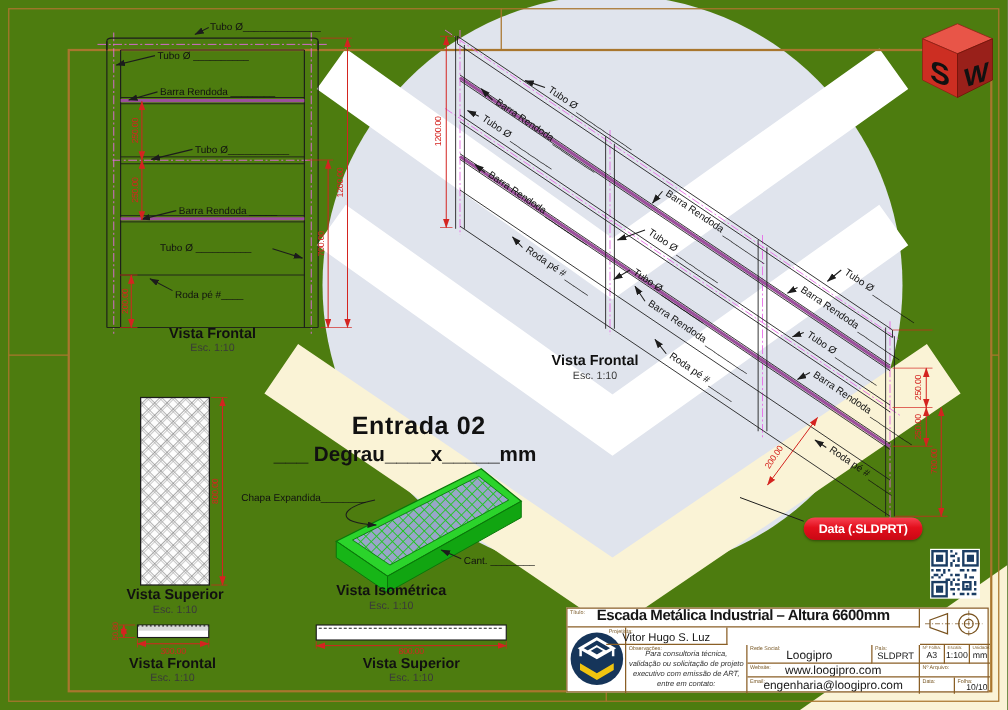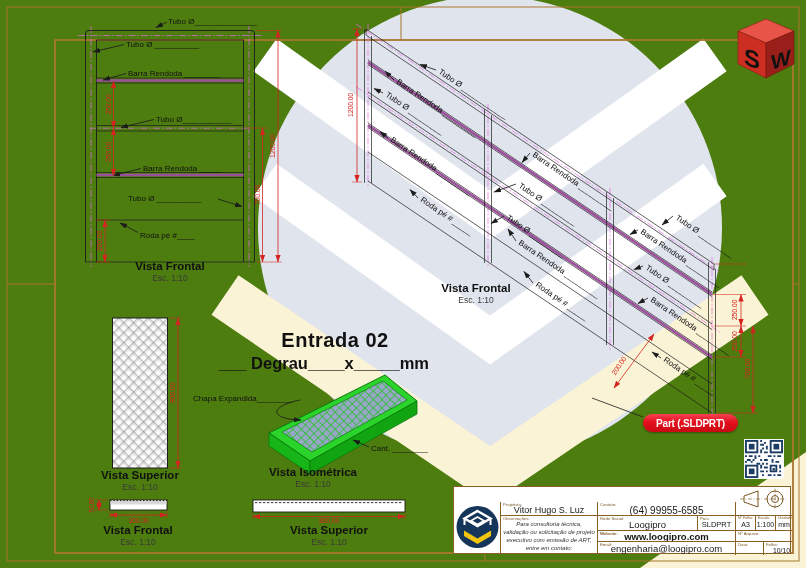--- a/index.html
+++ b/index.html
@@ -246,24 +246,30 @@
     <rect x="13" y="0" width="7" height="7"></rect>
         <rect x="14" y="1" width="5" height="5" fill="#fff"></rect>
         <rect x="15" y="2" width="3" height="3"></rect>
     <rect x="0" y="13" width="7" height="7"></rect>
         <rect x="1" y="14" width="5" height="5" fill="#fff"></rect>
         <rect x="2" y="15" width="3" height="3"></rect>
     <path d="M8,0h1v1h-1z M10,1h1v1h-1z M8,2h2v1h-2z M11,3h1v2h-1z M9,4h1v1h-1z M8,5h1v2h-1z M10,6h2v1h-2z M0,8h1v1h-1z M2,8h2v1h-2z M5,8h1v2h-1z M7,8h1v1h-1z M12,8h2v1h-2z M15,8h1v1h-1z M17,8h2v1h-2z M1,10h2v1h-2z M4,10h1v1h-1z M8,10h1v1h-1z M10,10h2v1h-2z M14,10h1v2h-1z M16,11h2v1h-2z M0,11h1v1h-1z M3,11h1v1h-1z M6,12h2v1h-2z M9,12h1v1h-1z M11,12h1v1h-1z M8,13h1v2h-1z M10,14h2v1h-2z M13,13h4v1h-4z M13,14h1v3h-1z M16,14h1v3h-1z M14,16h2v1h-2z M14.5,14.7h1.2v1.2h-1.2z M18,13h1v2h-1z M8,16h2v1h-2z M11,16h1v1h-1z M18,16h1v1h-1z M9,18h1v1h-1z M12,18h2v1h-2z M15,18h1v1h-1z M17,18h2v1h-2z"></path>
   </g>
 </svg>
 
-<div class="pill" style="left:643px;top:414px;width:95px;height:18px;">Part  (.SLDPRT)</div>
+<div class="pill" style="left:643px;top:414px;width:95px;height:18px;">Data  (.SLDPRT)</div>
 
 <div class="tb">
 
+  <div class="tbc" style="left:0;top:0;width:282px;height:15px;">
+    <div style="display:flex;align-items:baseline;">
+      <span class="tlab" style="position:absolute;left:0;top:0;">Título:</span>
+      <span class="tval tb-title" style="width:100%;">Escada Metálica Industrial – Altura 6600mm</span>
+    </div>
+  </div>
 
   <div class="tbc" style="left:282px;top:0;width:56px;height:29px;border-right:none;">
     <svg width="55" height="28">
       <polygon points="8,9 22,4 22,20 8,15" stroke="#7a5420" stroke-width="1" fill="none"></polygon>
       <path d="M4,12 H26" stroke="#7a5420" stroke-width="0.6" stroke-dasharray="4 1.5 1 1.5" fill="none"></path>
       <circle cx="39" cy="12" r="8" stroke="#7a5420" stroke-width="1" fill="none"></circle>
       <circle cx="39" cy="12" r="3.5" stroke="#7a5420" stroke-width="1" fill="none"></circle>
       <path d="M39,1.5 V22.5 M28,12 H50" stroke="#7a5420" stroke-width="0.6" stroke-dasharray="4 1.5 1 1.5" fill="none"></path>
     </svg>
   </div>
@@ -271,29 +277,25 @@
   <div class="tbc" style="left:0;top:15px;width:47px;height:53px;border-bottom:none;">
     <svg width="47" height="52">
       <circle cx="23.5" cy="25" r="21" fill="#16355a"></circle>
       <path d="M23.5,9 L36.5,16.5 L23.5,24 L10.5,16.5 Z" stroke="#ffffff" stroke-width="2.4" fill="none"></path>
       <path d="M23.5,15 L30,18.7 L23.5,22.4 L17,18.7 Z" stroke="#ffffff" stroke-width="1.6" fill="none"></path>
       <path d="M10.5,16.5 V23 M36.5,16.5 V23" stroke="#ffffff" stroke-width="2" fill="none"></path>
       <path d="M10,28.5 L23.5,36.5 L37,28.5 L37,34 L23.5,42 L10,34 Z" fill="#f1c40f"></path>
     </svg>
   </div>
 
-  <div class="tbc" style="left:47px;top:15px;width:97px;height:14px;">
+  <div class="tbc" style="left:31px;top:15px;width:97px;height:14px;">
     <span class="tlab">Projetista:</span>
     <span class="tval" style="font-size:9px;margin-top:-1px;">Vitor Hugo S. Luz</span>
   </div>
 
-  <div class="tbc" style="left:144px;top:15px;width:138px;height:14px;">
-    <span class="tlab">Contato:</span>
-    <span class="tval" style="font-size:10px;margin-top:-1.5px;">(64) 99955-6585</span>
-  </div>
 
   <div class="tbc" style="left:47px;top:29px;width:97px;height:39px;border-bottom:none;">
     <span class="tlab">Observações:</span>
     <div class="obs">Para consultoria técnica, validação ou solicitação de projeto executivo com emissão de ART, entre em contato:</div>
   </div>
 
   <div class="tbc" style="left:144px;top:29px;width:100px;height:15px;">
     <span class="tlab">Rede Social:</span>
     <span class="tval" style="font-size:9.5px;margin-top:-1px;">Loogipro</span>
   </div>
@@ -311,21 +313,21 @@
   <div class="tbc" style="left:302px;top:29px;width:20px;height:15px;">
     <span class="tlab" style="font-size:3.6px;">Escala:</span>
     <span class="tval" style="font-size:7px;">1:100</span>
   </div>
 
   <div class="tbc" style="left:322px;top:29px;width:16px;height:15px;border-right:none;">
     <span class="tlab" style="font-size:3.6px;">Unidade:</span>
     <span class="tval" style="font-size:7px;">mm</span>
   </div>
 
-  <div class="tbc" style="left:144px;top:44px;width:138px;height:11px;font-weight:bold;">
+  <div class="tbc" style="left:144px;top:44px;width:138px;height:11px;">
     <span class="tlab" style="position:absolute;">Website:</span>
     <span class="tval" style="font-size:9.5px;margin-top:0.5px;">www.loogipro.com</span>
   </div>
 
   <div class="tbc" style="left:282px;top:44px;width:56px;height:11px;border-right:none;">
     <span class="tlab">Nº Arquivo:</span>
   </div>
 
   <div class="tbc" style="left:144px;top:55px;width:138px;height:13px;border-bottom:none;">
     <span class="tlab" style="position:absolute;">Email:</span>

